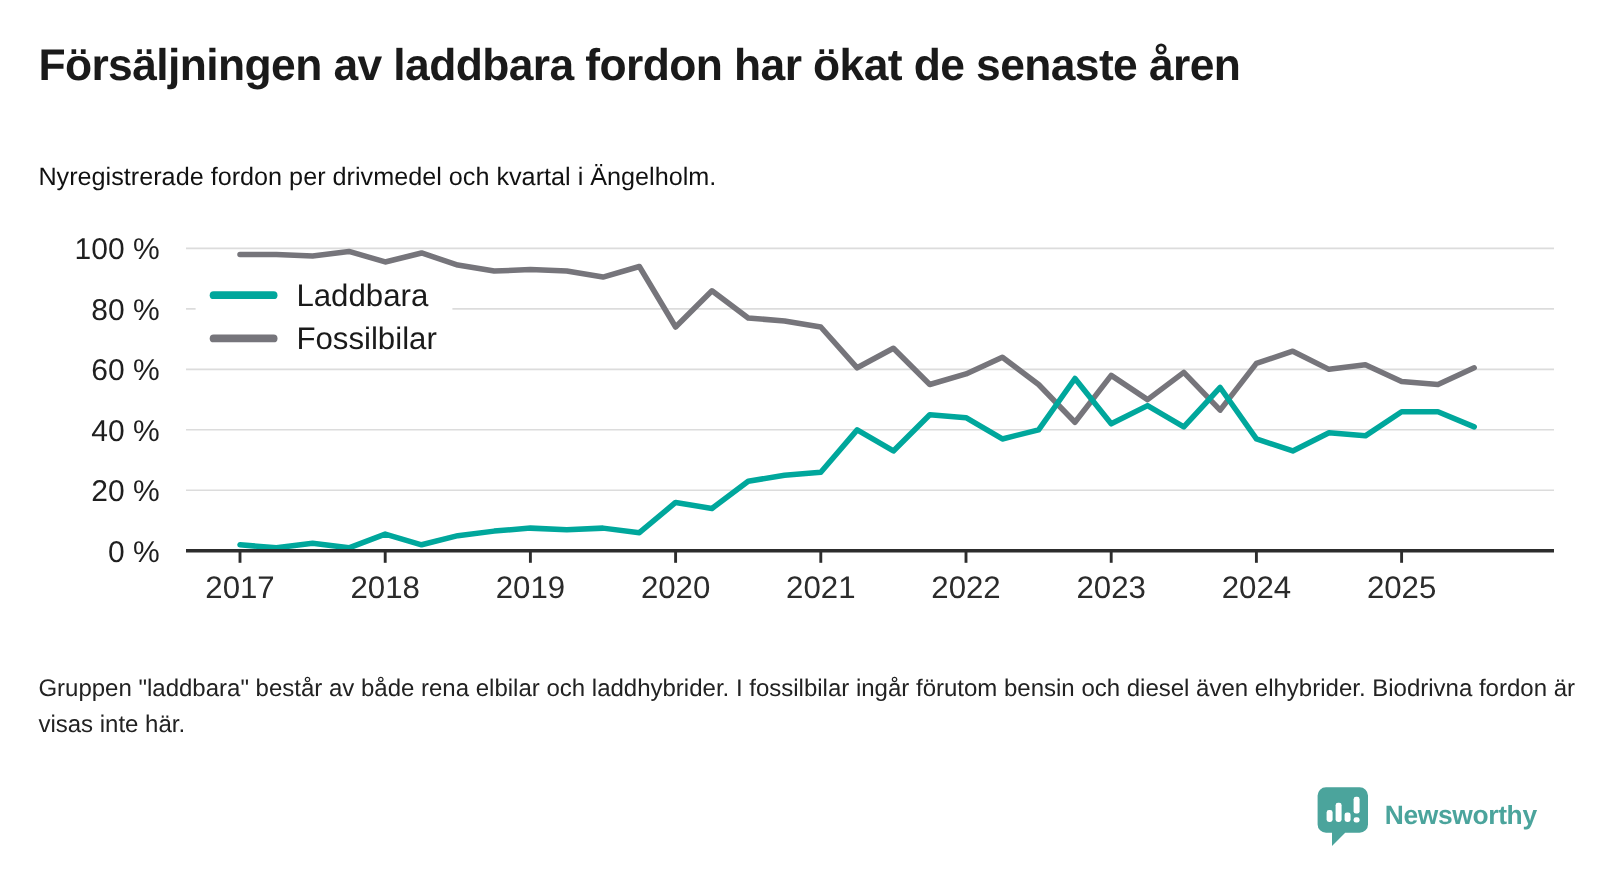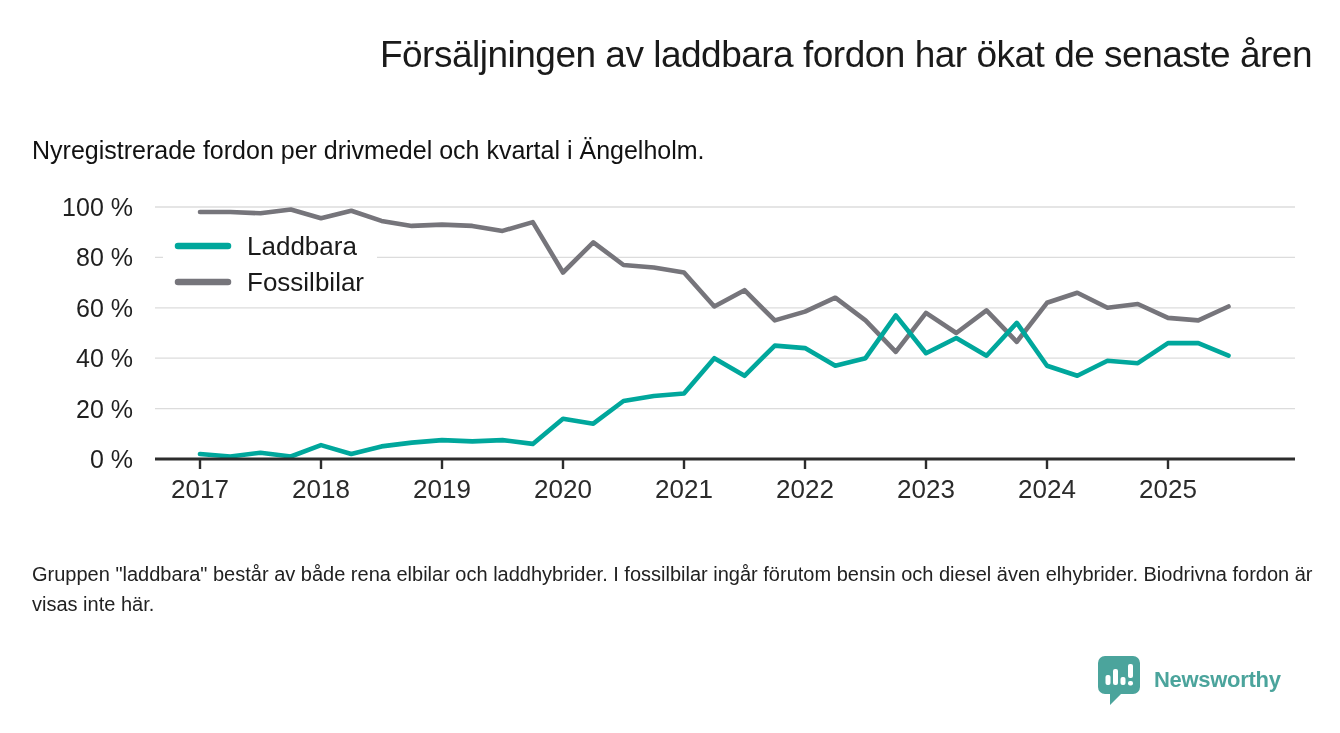--- a/index.html
+++ b/index.html
@@ -2,25 +2,25 @@
 <html><head>
 <meta charset="utf-8">
 <style>
   html,body{margin:0;padding:0;}
   body{
     width:1340px;height:733px;position:relative;background:#ffffff;
     font-family:"Liberation Sans","DejaVu Sans",sans-serif;color:#1a1a1a;overflow:hidden;
   }
   .title{
     position:absolute;left:32px;top:34px;width:1280px;
-    font-size:37px;font-weight:normal;letter-spacing:-0.5px;color:#1a1a1a;margin:0;text-align:right;
+    font-size:37px;font-weight:bold;letter-spacing:-0.5px;color:#1a1a1a;margin:0;
   }
   .subtitle{
     position:absolute;left:32px;top:136px;width:1280px;
-    font-size:25px;font-weight:normal;color:#111;margin:0;
+    font-size:21px;font-weight:normal;color:#111;margin:0;
   }
   .chart-layer{position:absolute;left:0;top:0;}
   .footnote{
     position:absolute;left:32px;top:559px;width:1285px;
     font-size:20px;line-height:1.5;color:#222;margin:0;
   }
   .brand{
     position:absolute;left:1096px;top:654px;display:flex;align-items:center;gap:12px;
   }
   .brand-name{

